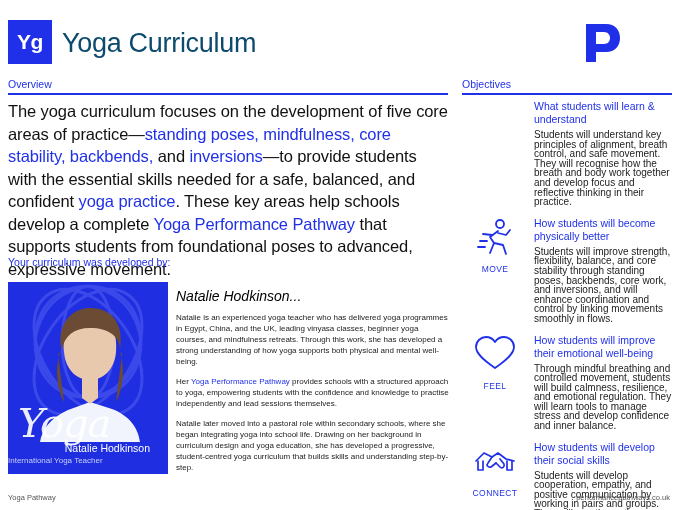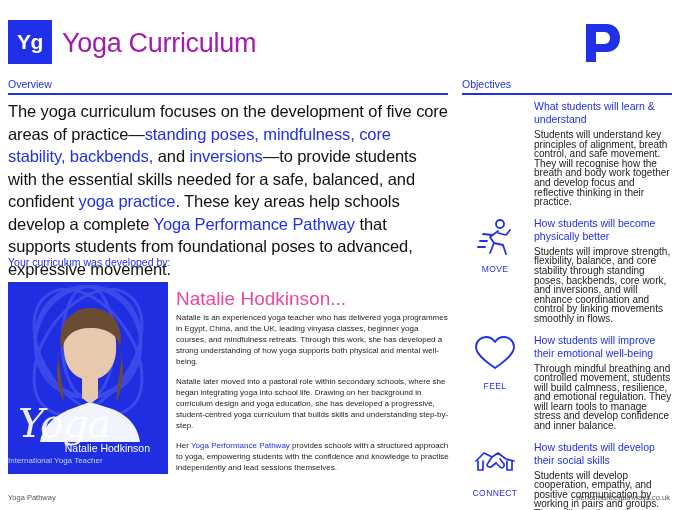--- a/index.html
+++ b/index.html
@@ -37,21 +37,21 @@
     color: #ffffff;
     font-size: 21px;
     font-weight: bold;
     letter-spacing: -0.5px;
   }
   .main-title {
     position: absolute;
     left: 62px; top: 28px;
     font-size: 27px;
     font-weight: normal;
-    color: #a21caf;
+    color: #0c4a6e;
     letter-spacing: -0.3px;
   }
   .brand-mark {
     position: absolute;
     right: 14px; top: 22px;
     width: 40px; height: 42px;
   }
 
   
   .sec-head {
@@ -127,22 +127,23 @@
     position: absolute;
     left: 0; top: 174px; width: 140px;
     text-align: left;
     color: #c8cdf7;
     font-size: 8px;
   }
 
   .author-name {
     position: absolute;
     left: 176px; top: 288px;
-    font-size: 19px;
-    color: #ec4899;
+    font-size: 14px;
+    color: #000000;
+    font-style: italic;
   }
   .bio {
     position: absolute;
     left: 176px; top: 312px;
     width: 274px;
     font-size: 8px;
     line-height: 11px;
     color: #222222;
   }
   .bio p { margin-bottom: 9px; }
@@ -253,22 +254,22 @@
       </g>
     </svg>
     <div class="photo-word">Yoga</div>
     <div class="photo-caption-name">Natalie Hodkinson</div>
     <div class="photo-caption-role">International Yoga Teacher</div>
   </div>
 
   <div class="author-name">Natalie Hodkinson...</div>
   <div class="bio">
     <p>Natalie is an experienced yoga teacher who has delivered yoga programmes in Egypt, China, and the UK, leading vinyasa classes, beginner yoga courses, and mindfulness retreats. Through this work, she has developed a strong understanding of how yoga supports both physical and mental well-being.</p>
+    <p><span>Her </span><span class="hl">Yoga Performance Pathway</span><span> provides schools with a structured approach to yoga, empowering students with the confidence and knowledge to practise independently and lead sessions themselves.</span></p>
     <p>Natalie later moved into a pastoral role within secondary schools, where she began integrating yoga into school life. Drawing on her background in curriculum design and yoga education, she has developed a progressive, student-centred yoga curriculum that builds skills and understanding step-by-step.</p>
-    <p><span>Her </span><span class="hl">Yoga Performance Pathway</span><span> provides schools with a structured approach to yoga, empowering students with the confidence and knowledge to practise independently and lead sessions themselves.</span></p>
   </div>
 
   <div class="obj-col">
 
     <div class="obj-item">
       <div class="obj-body">
         <div class="obj-title">What students will learn &amp; understand</div>
         <div class="obj-text">Students will understand key principles of alignment, breath control, and safe movement. They will recognise how the breath and body work together and develop focus and reflective thinking in their practice.</div>
       </div>
     </div>

